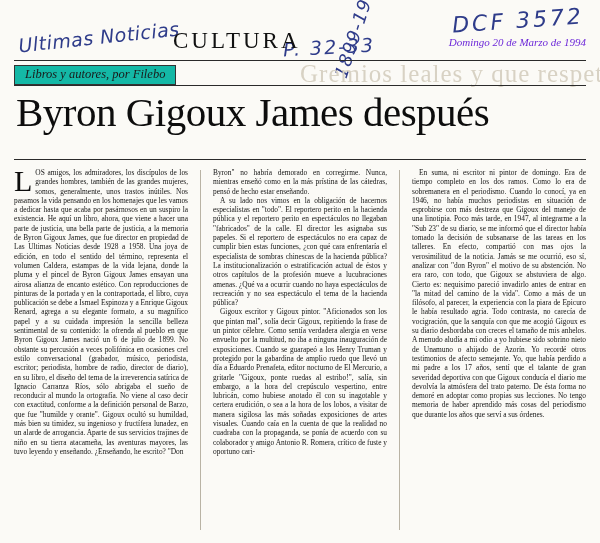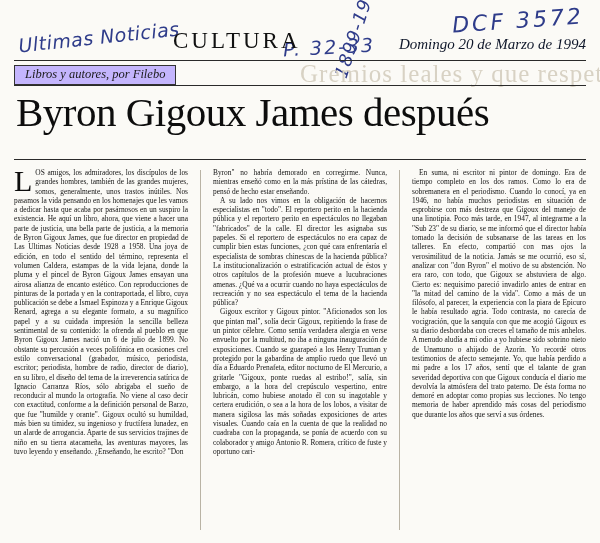--- a/index.html
+++ b/index.html
@@ -75,23 +75,23 @@
     top: 0px;
     font-size: 23px;
     letter-spacing: 3px;
     font-family: "Liberation Serif", serif;
     color: #111;
   }
   .masthead .date {
     position: absolute;
     right: 14px;
     top: 8px;
-    font-size: 15px;
+    font-size: 11px;
     font-style: italic;
-    color: #0f172a;
+    color: #6d28d9;
   }
   .rule {
     position: absolute;
     left: 14px;
     width: 572px;
     height: 1px;
     background: #2a2a2a;
   }
   #rule-top { top: 60px; }
   #rule-kicker-bottom { top: 85px; }
@@ -116,21 +116,21 @@
     left: 14px;
     width: 572px;
     height: 20px;
   }
   .kicker {
     display: inline-block;
     border: 1px solid #333;
     padding: 1px 10px 2px 10px;
     font-size: 12.5px;
     font-style: italic;
-    background: #c4b5fd;
+    background: #14b8a6;
   }
 
   
   .headline {
     position: absolute;
     top: 92px;
     left: 16px;
     width: 575px;
     font-size: 41px;
     line-height: 1;

